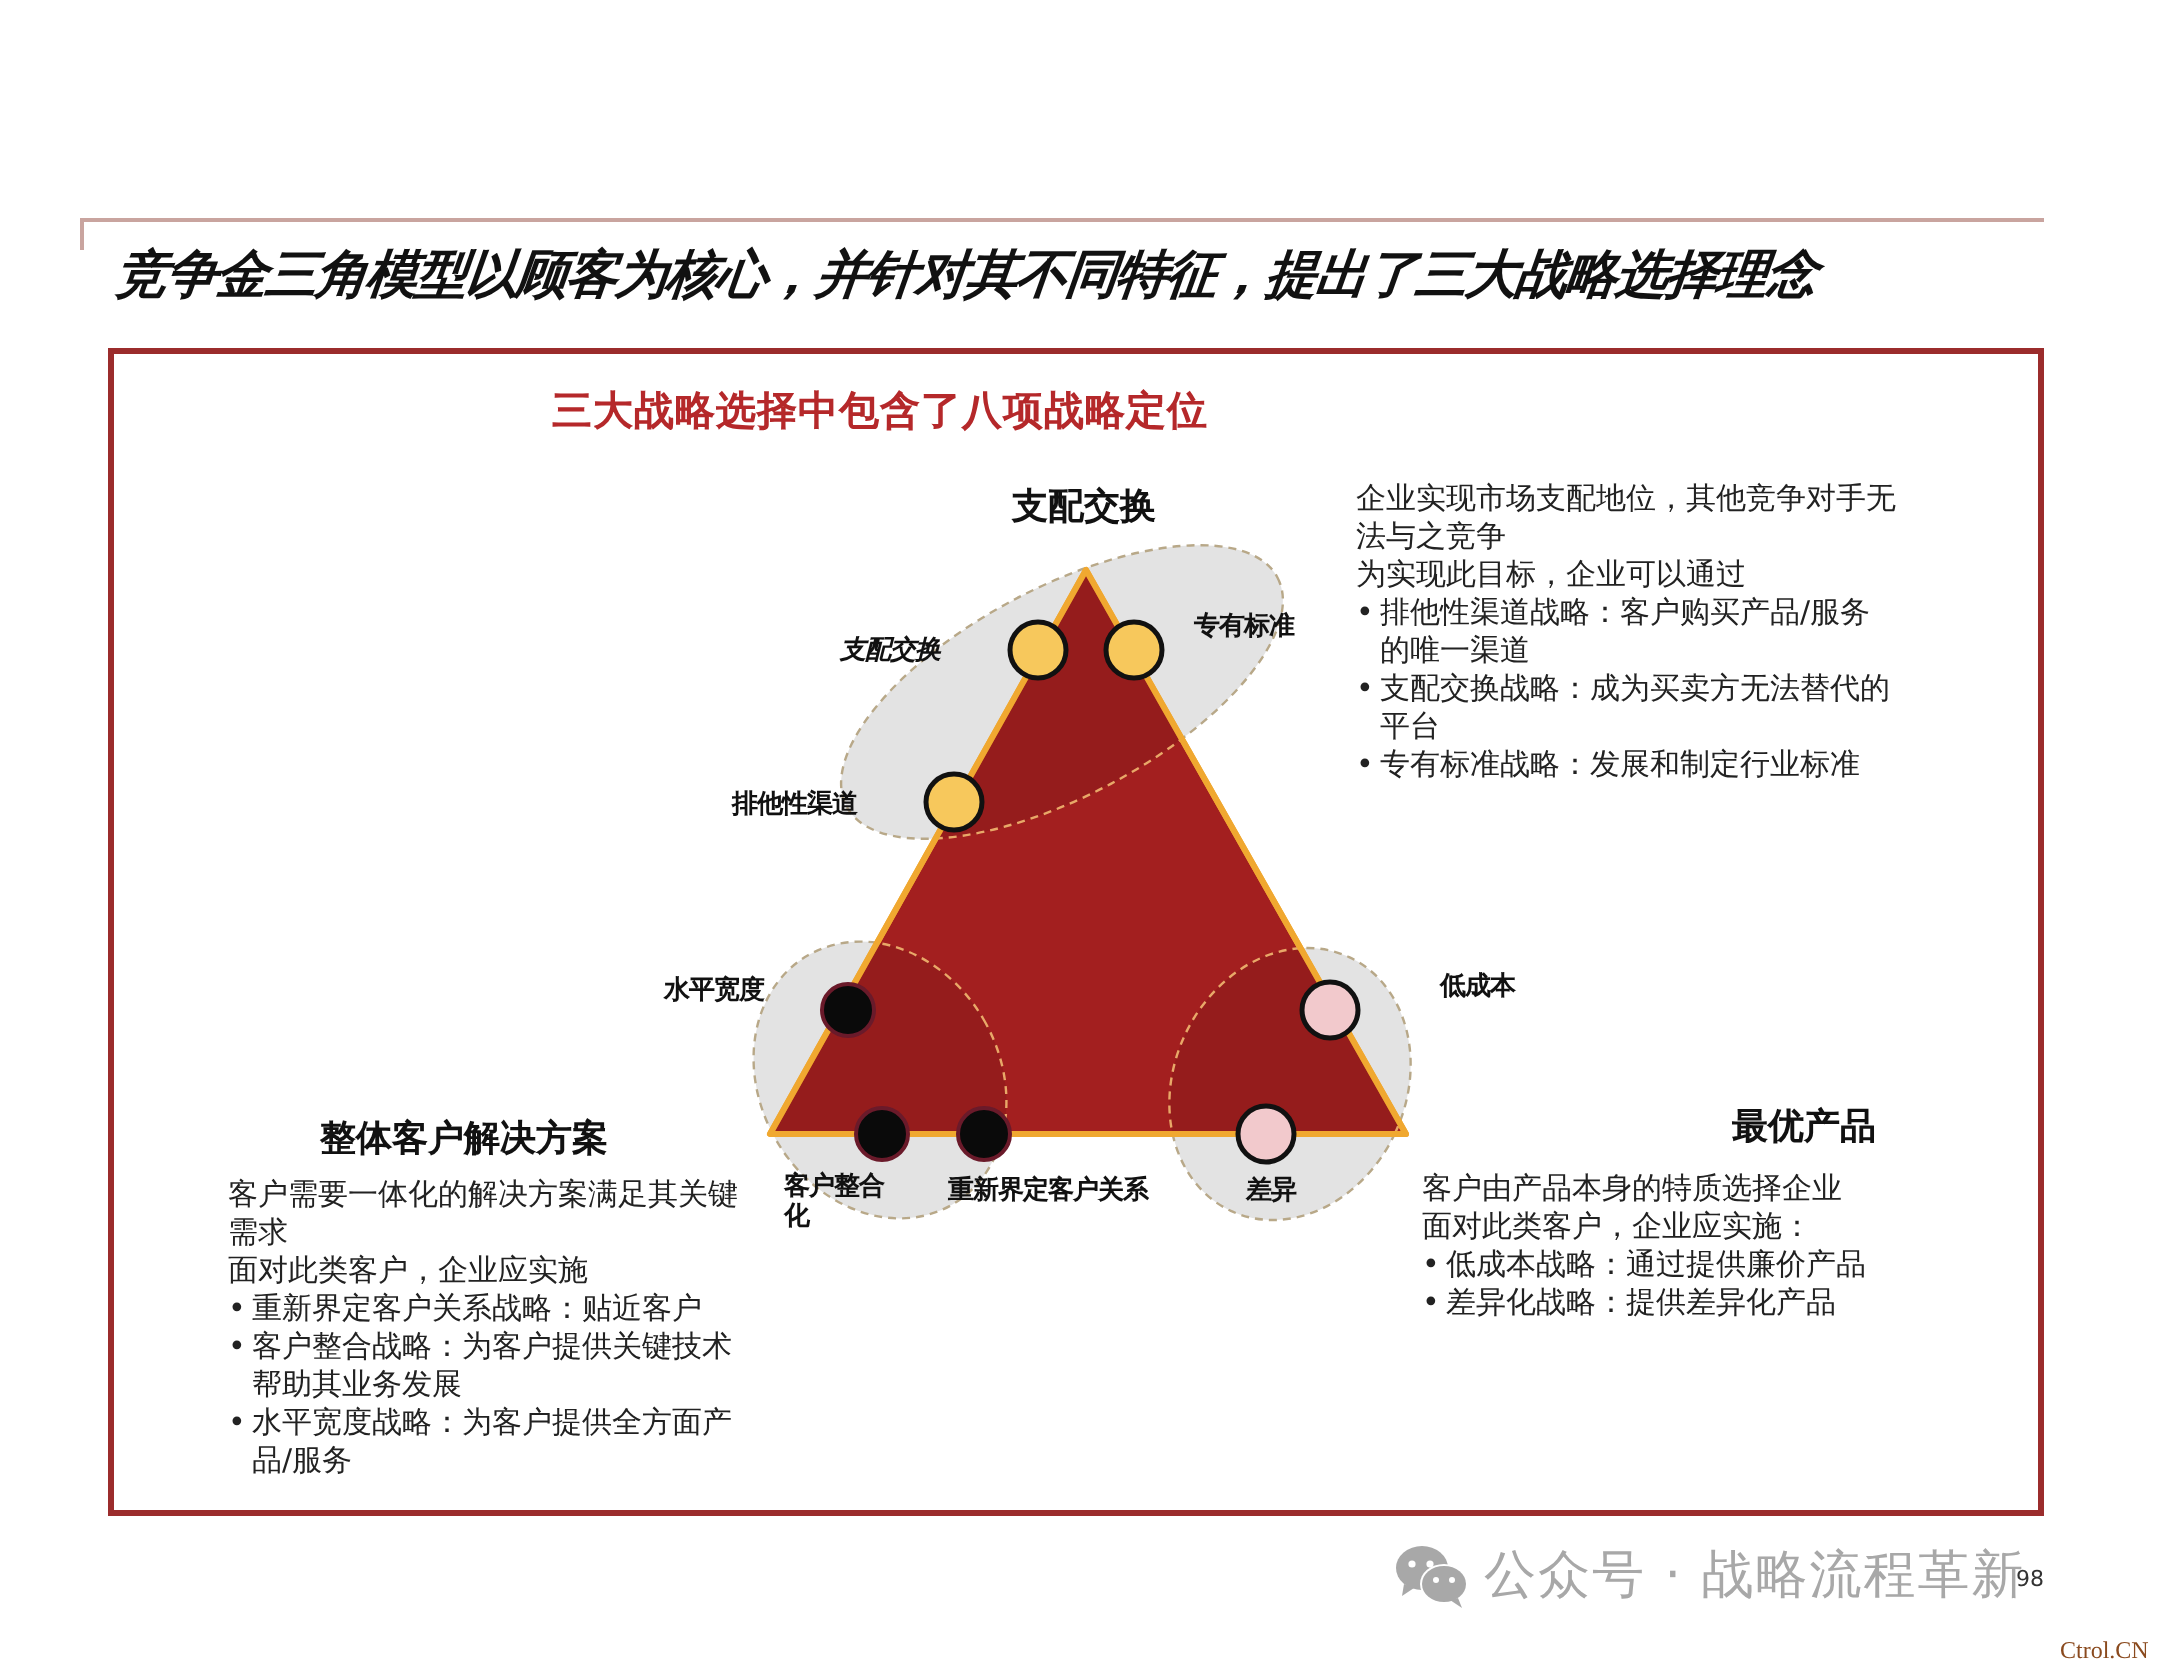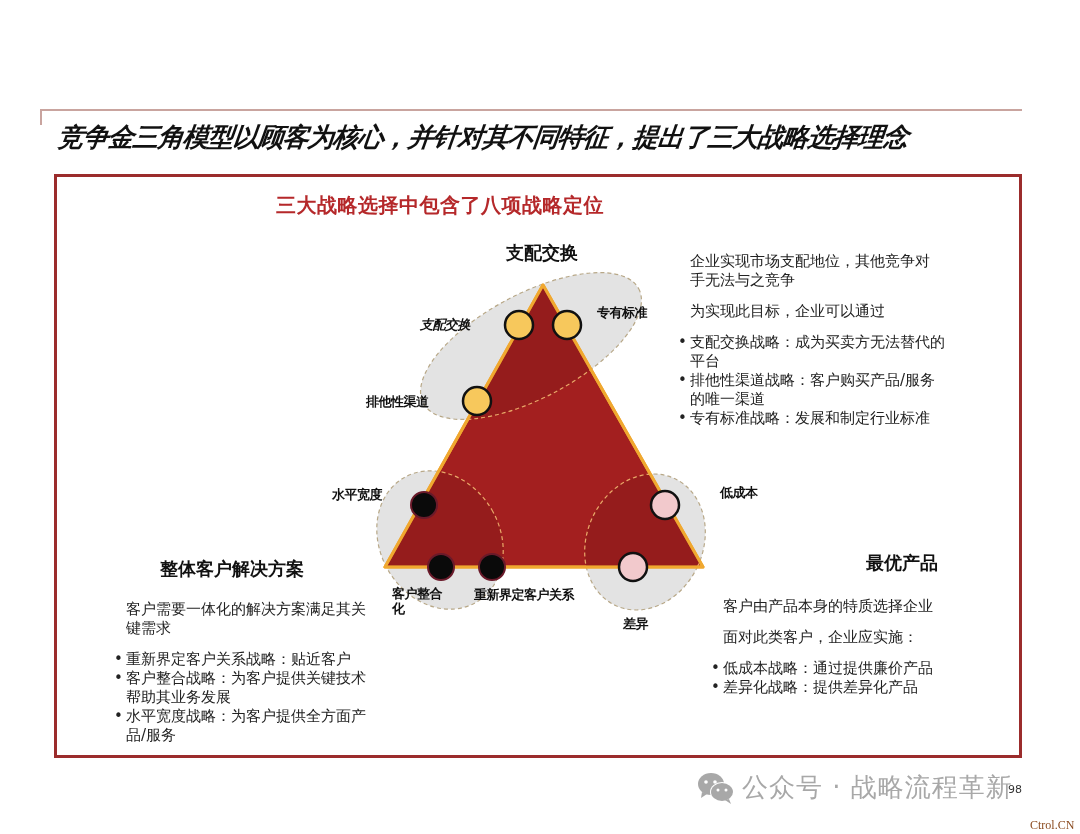--- a/index.html
+++ b/index.html
@@ -33,21 +33,21 @@
   .corner-title {
     position: absolute; font-size: 18px; font-weight: bold; color: #111; white-space: nowrap;
   }
   .node-label {
     position: absolute; font-size: 13px; font-weight: bold; color: #111; white-space: nowrap;
     letter-spacing: -0.5px;
   }
   .desc {
     position: absolute; font-size: 15px; line-height: 19px; color: #222;
   }
-  .desc p { margin: 12px; }
+  .desc p { margin: 0; }
   .desc ul { margin: 0; padding: 0; list-style: none; }
   .desc li { position: relative; padding-left: 12px; }
   .desc li::before {
     content: "•"; position: absolute; left: 0; top: 0; color: #222;
   }
   .watermark {
     position: absolute; left: 696px; top: 770px; font-size: 26px; color: #a8a8a8;
     white-space: nowrap; display: flex; align-items: flex-end; gap: 6px; letter-spacing: 1px;
   }
   .wechat-icon { width: 40px; height: 34px; display: inline-block; }
@@ -110,34 +110,35 @@
 <div class="corner-title" style="left:160px; top:557px;">整体客户解决方案</div>
 <div class="corner-title" style="left:866px; top:551px;">最优产品</div>
 
 <div class="node-label" style="left:420px; top:316px;font-style:italic;">支配交换</div>
 <div class="node-label" style="left:597px; top:304px;">专有标准</div>
 <div class="node-label" style="left:366px; top:393px;">排他性渠道</div>
 <div class="node-label" style="left:332px; top:486px;">水平宽度</div>
 <div class="node-label" style="left:392px; top:586px; width:60px; white-space:normal; line-height:15px;">客户整合化</div>
 <div class="node-label" style="left:474px; top:586px;">重新界定客户关系</div>
 <div class="node-label" style="left:720px; top:484px;">低成本</div>
-<div class="node-label" style="left:623px; top:586px;margin-top:29px;">差异</div>
+<div class="node-label" style="left:623px; top:586px;">差异</div>
 
 <div class="desc" style="left:678px; top:240px; width:270px;">
   <p>企业实现市场支配地位，其他竞争对手无法与之竞争</p>
   <p>为实现此目标，企业可以通过</p>
   <ul>
+    <li>排他性渠道战略：客户购买产品/服务的唯一渠道</li>
     <li>支配交换战略：成为买卖方无法替代的平台</li>
-    <li>排他性渠道战略：客户购买产品/服务的唯一渠道</li>
     <li>专有标准战略：发展和制定行业标准</li>
   </ul>
 </div>
 
 <div class="desc" style="left:114px; top:588px; width:265px;">
   <p>客户需要一体化的解决方案满足其关键需求</p>
+  <p>面对此类客户，企业应实施</p>
   <ul>
     <li>重新界定客户关系战略：贴近客户</li>
     <li>客户整合战略：为客户提供关键技术帮助其业务发展</li>
     <li>水平宽度战略：为客户提供全方面产品/服务</li>
   </ul>
 </div>
 
 <div class="desc" style="left:711px; top:585px; width:235px;">
   <p>客户由产品本身的特质选择企业</p>
   <p>面对此类客户，企业应实施：</p>

